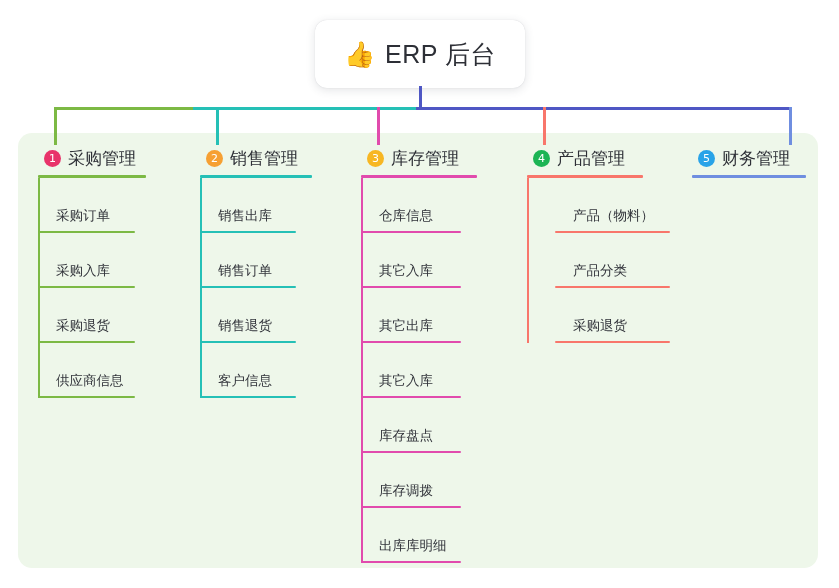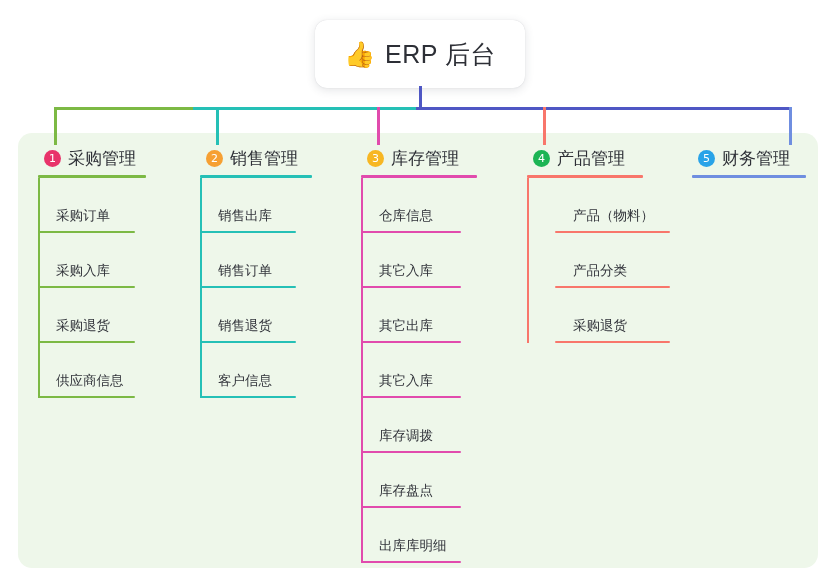--- a/index.html
+++ b/index.html
@@ -224,25 +224,25 @@
           </div>
           <div class="leaf">
             <span class="leaf-text">其它出库</span>
             <div class="leaf-rule" style="width: 100px; background: rgb(225, 75, 173);"></div>
           </div>
           <div class="leaf">
             <span class="leaf-text">其它入库</span>
             <div class="leaf-rule" style="width: 100px; background: rgb(225, 75, 173);"></div>
           </div>
           <div class="leaf">
+            <span class="leaf-text">库存盘点</span>
+            <div class="leaf-rule" style="width: 100px; background: rgb(225, 75, 173);"></div>
+          </div>
+          <div class="leaf">
             <span class="leaf-text">库存调拨</span>
-            <div class="leaf-rule" style="width: 100px; background: rgb(225, 75, 173);"></div>
-          </div>
-          <div class="leaf">
-            <span class="leaf-text">库存盘点</span>
             <div class="leaf-rule" style="width: 100px; background: rgb(225, 75, 173);"></div>
           </div>
           <div class="leaf">
             <span class="leaf-text">出库库明细</span>
             <div class="leaf-rule" style="width: 100px; background: rgb(225, 75, 173);"></div>
           </div>
         </div>
       </div>
       <div class="column" style="left: 527px;">
         <div class="col-header">

